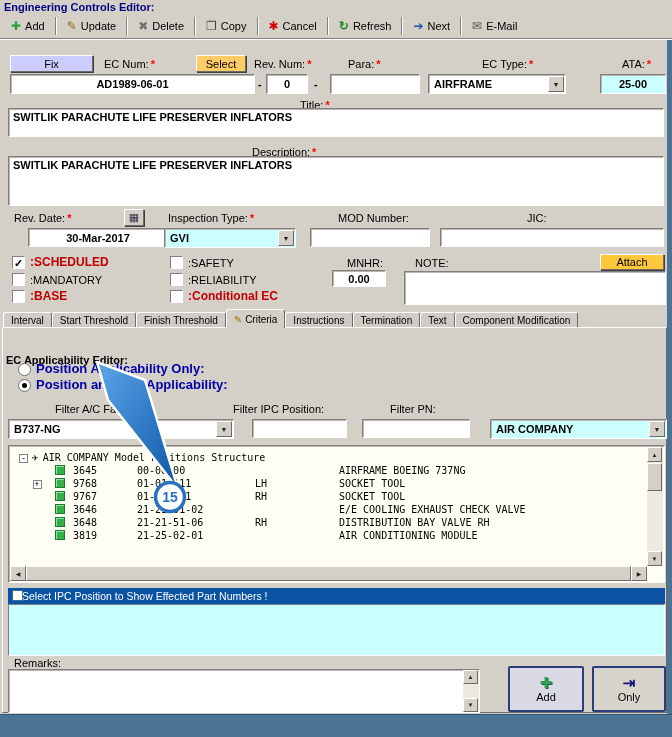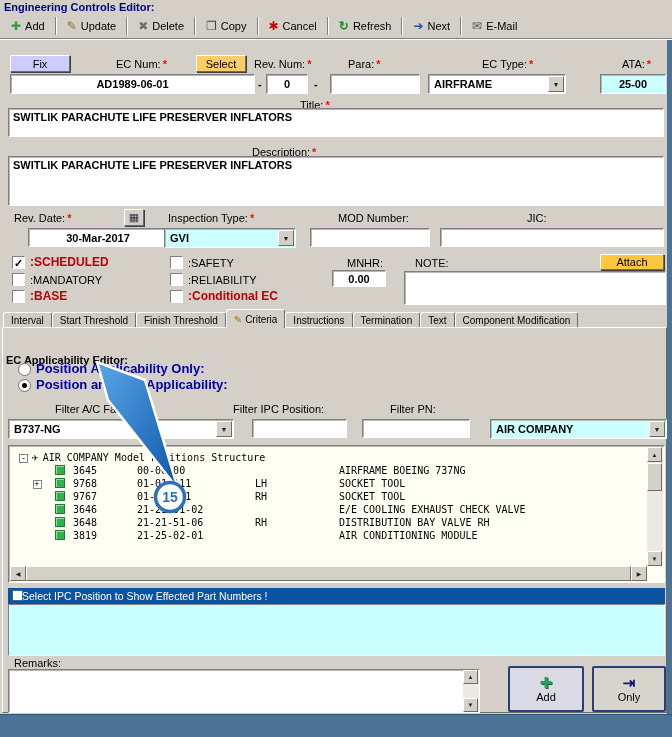--- a/index.html
+++ b/index.html
@@ -131,22 +131,22 @@
       <span>Next</span>
     </button>
     <span class="tsep"></span>
     <button class="tbtn">
       <span class="ticon" style="color:#555555;">✉</span>
       <span>E-Mail</span>
     </button>
   </div>
   <div class="groove abs" style="left:0;top:38px;width:672px;"></div>
 
-  <button class="rbtn" style="left:10px;top:55px;width:60px;height:17px;background:#ccccff;">Fix</button>
-  <span class="lbl abs" style="left:116px;top:58px;"><span>EC Num:</span><span class="req">*</span></span>
+  <button class="rbtn" style="left:10px;top:55px;width:83px;height:17px;background:#ccccff;">Fix</button>
+  <span class="lbl abs" style="left:104px;top:58px;"><span>EC Num:</span><span class="req">*</span></span>
   <button class="rbtn" style="left:196px;top:55px;width:50px;height:17px;background:#ffcc66;">Select</button>
   <span class="lbl abs" style="left:254px;top:58px;"><span>Rev. Num:</span><span class="req">*</span></span>
   <span class="lbl abs" style="left:348px;top:58px;"><span>Para:</span><span class="req">*</span></span>
   <span class="lbl abs" style="left:482px;top:58px;"><span>EC Type:</span><span class="req">*</span></span>
   <span class="lbl abs" style="left:622px;top:58px;"><span>ATA:</span><span class="req">*</span></span>
 
   <input class="fld bold ctr" style="left: 10px; top: 74px; width: 245px; height: 20px;" value="AD1989-06-01">
   <span class="abs bold" style="left:258px;top:78px;">-</span>
   <input class="fld bold ctr" style="left: 266px; top: 74px; width: 42px; height: 20px;" value="0">
   <span class="abs bold" style="left:314px;top:78px;">-</span>

